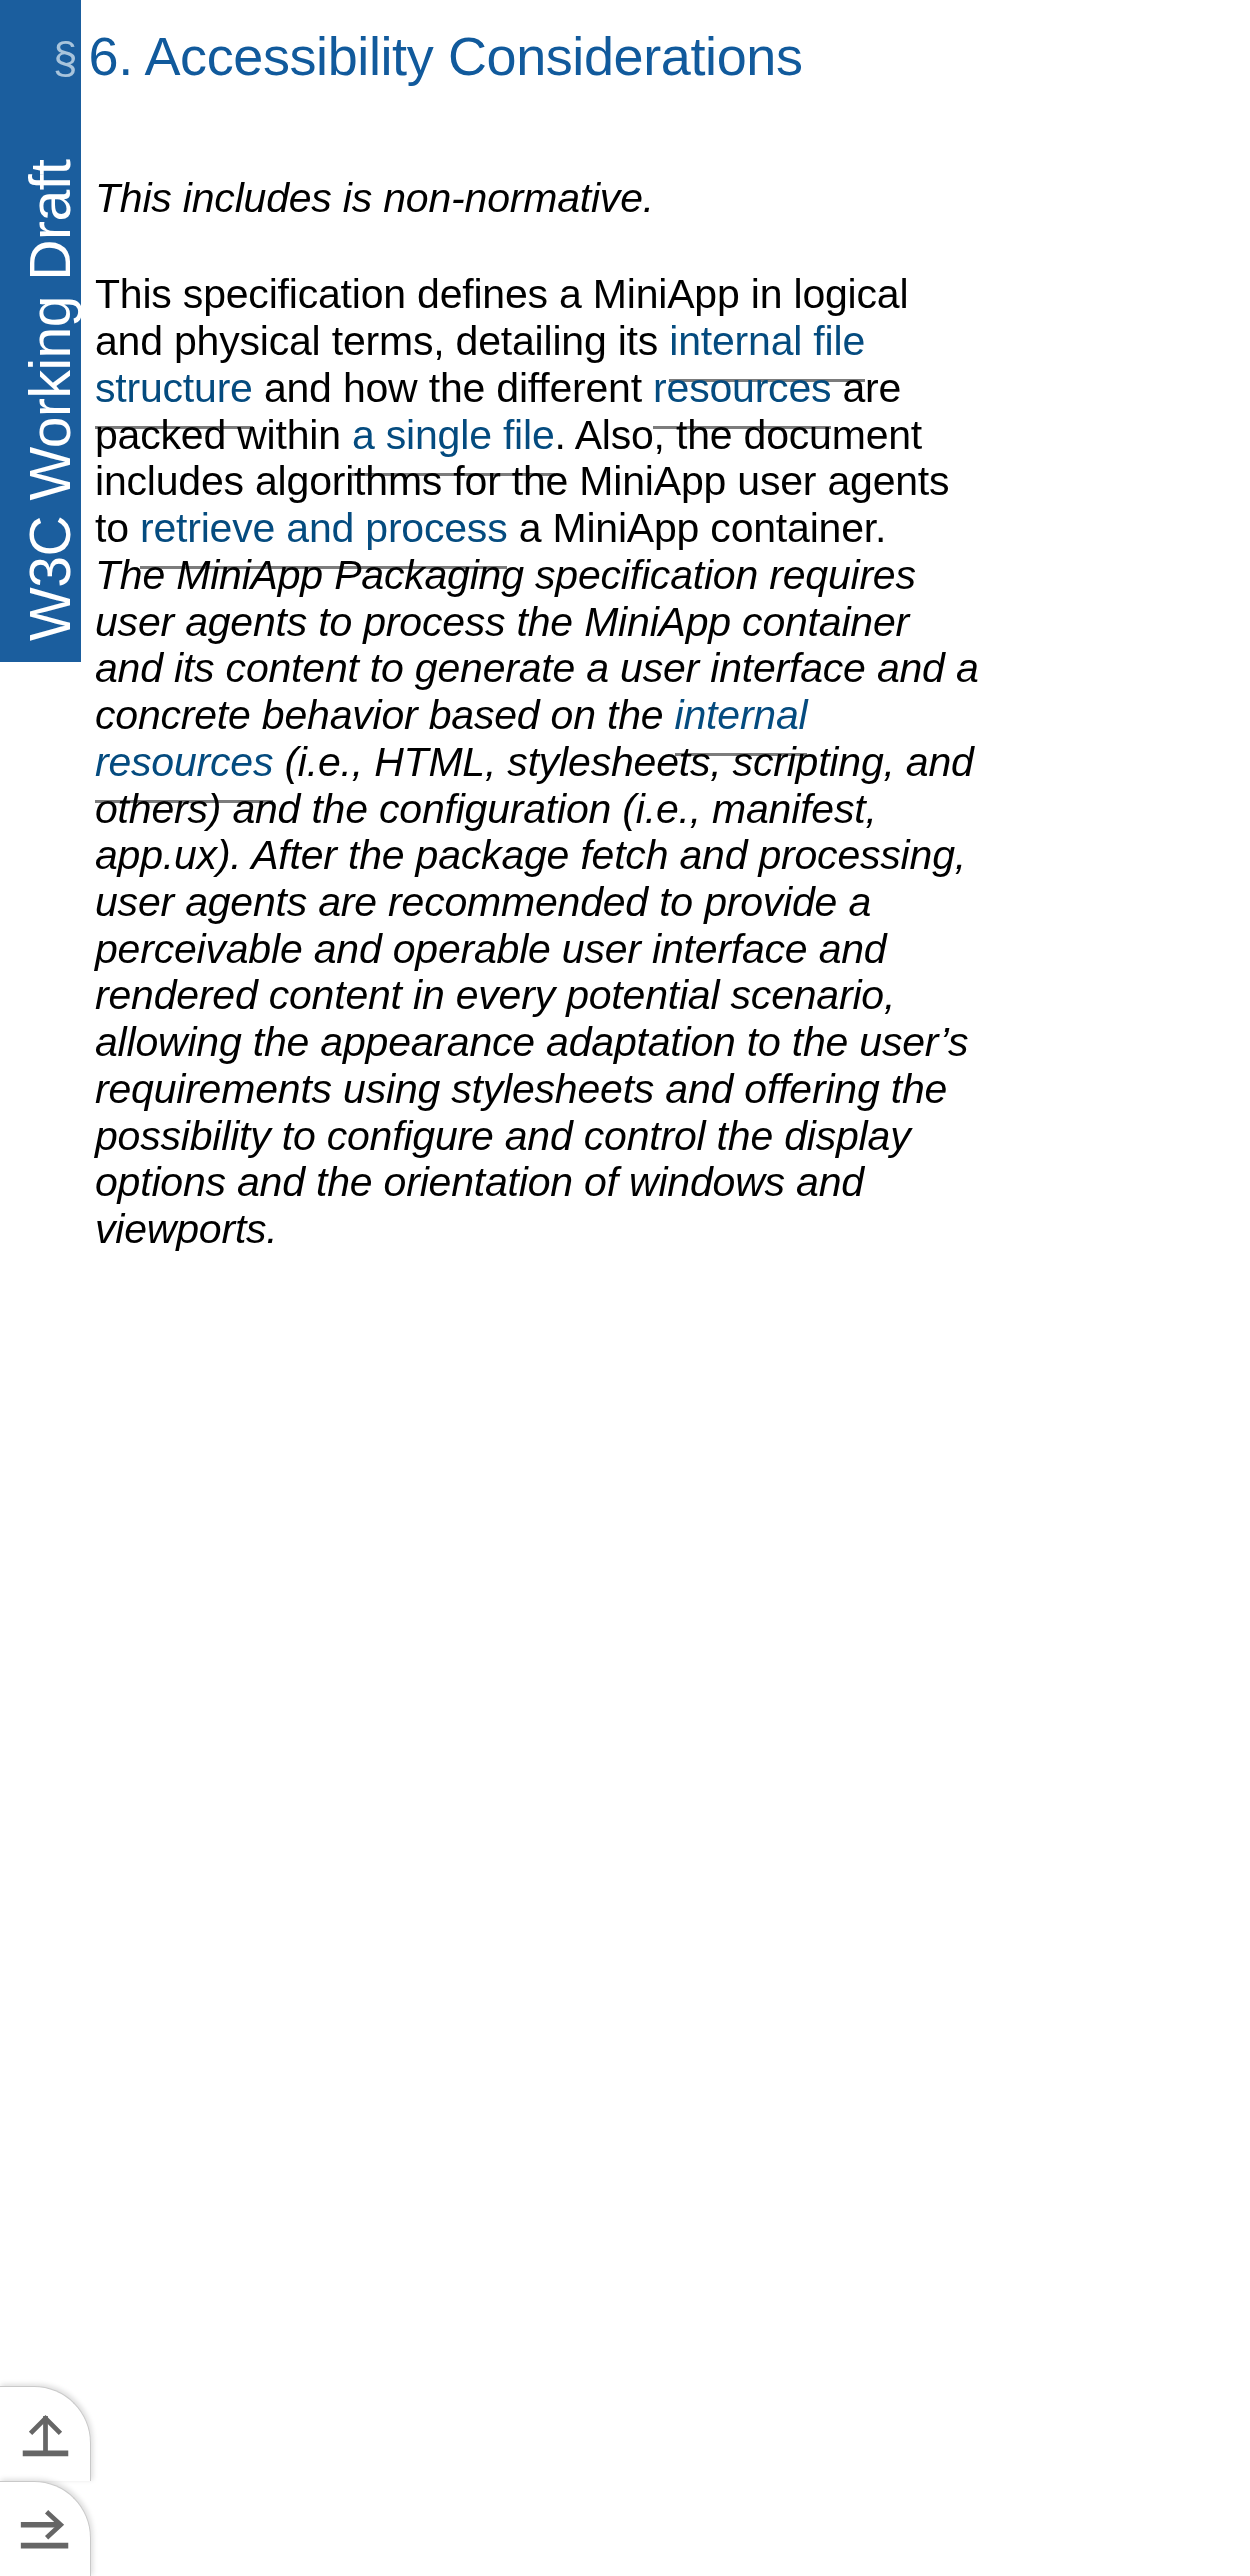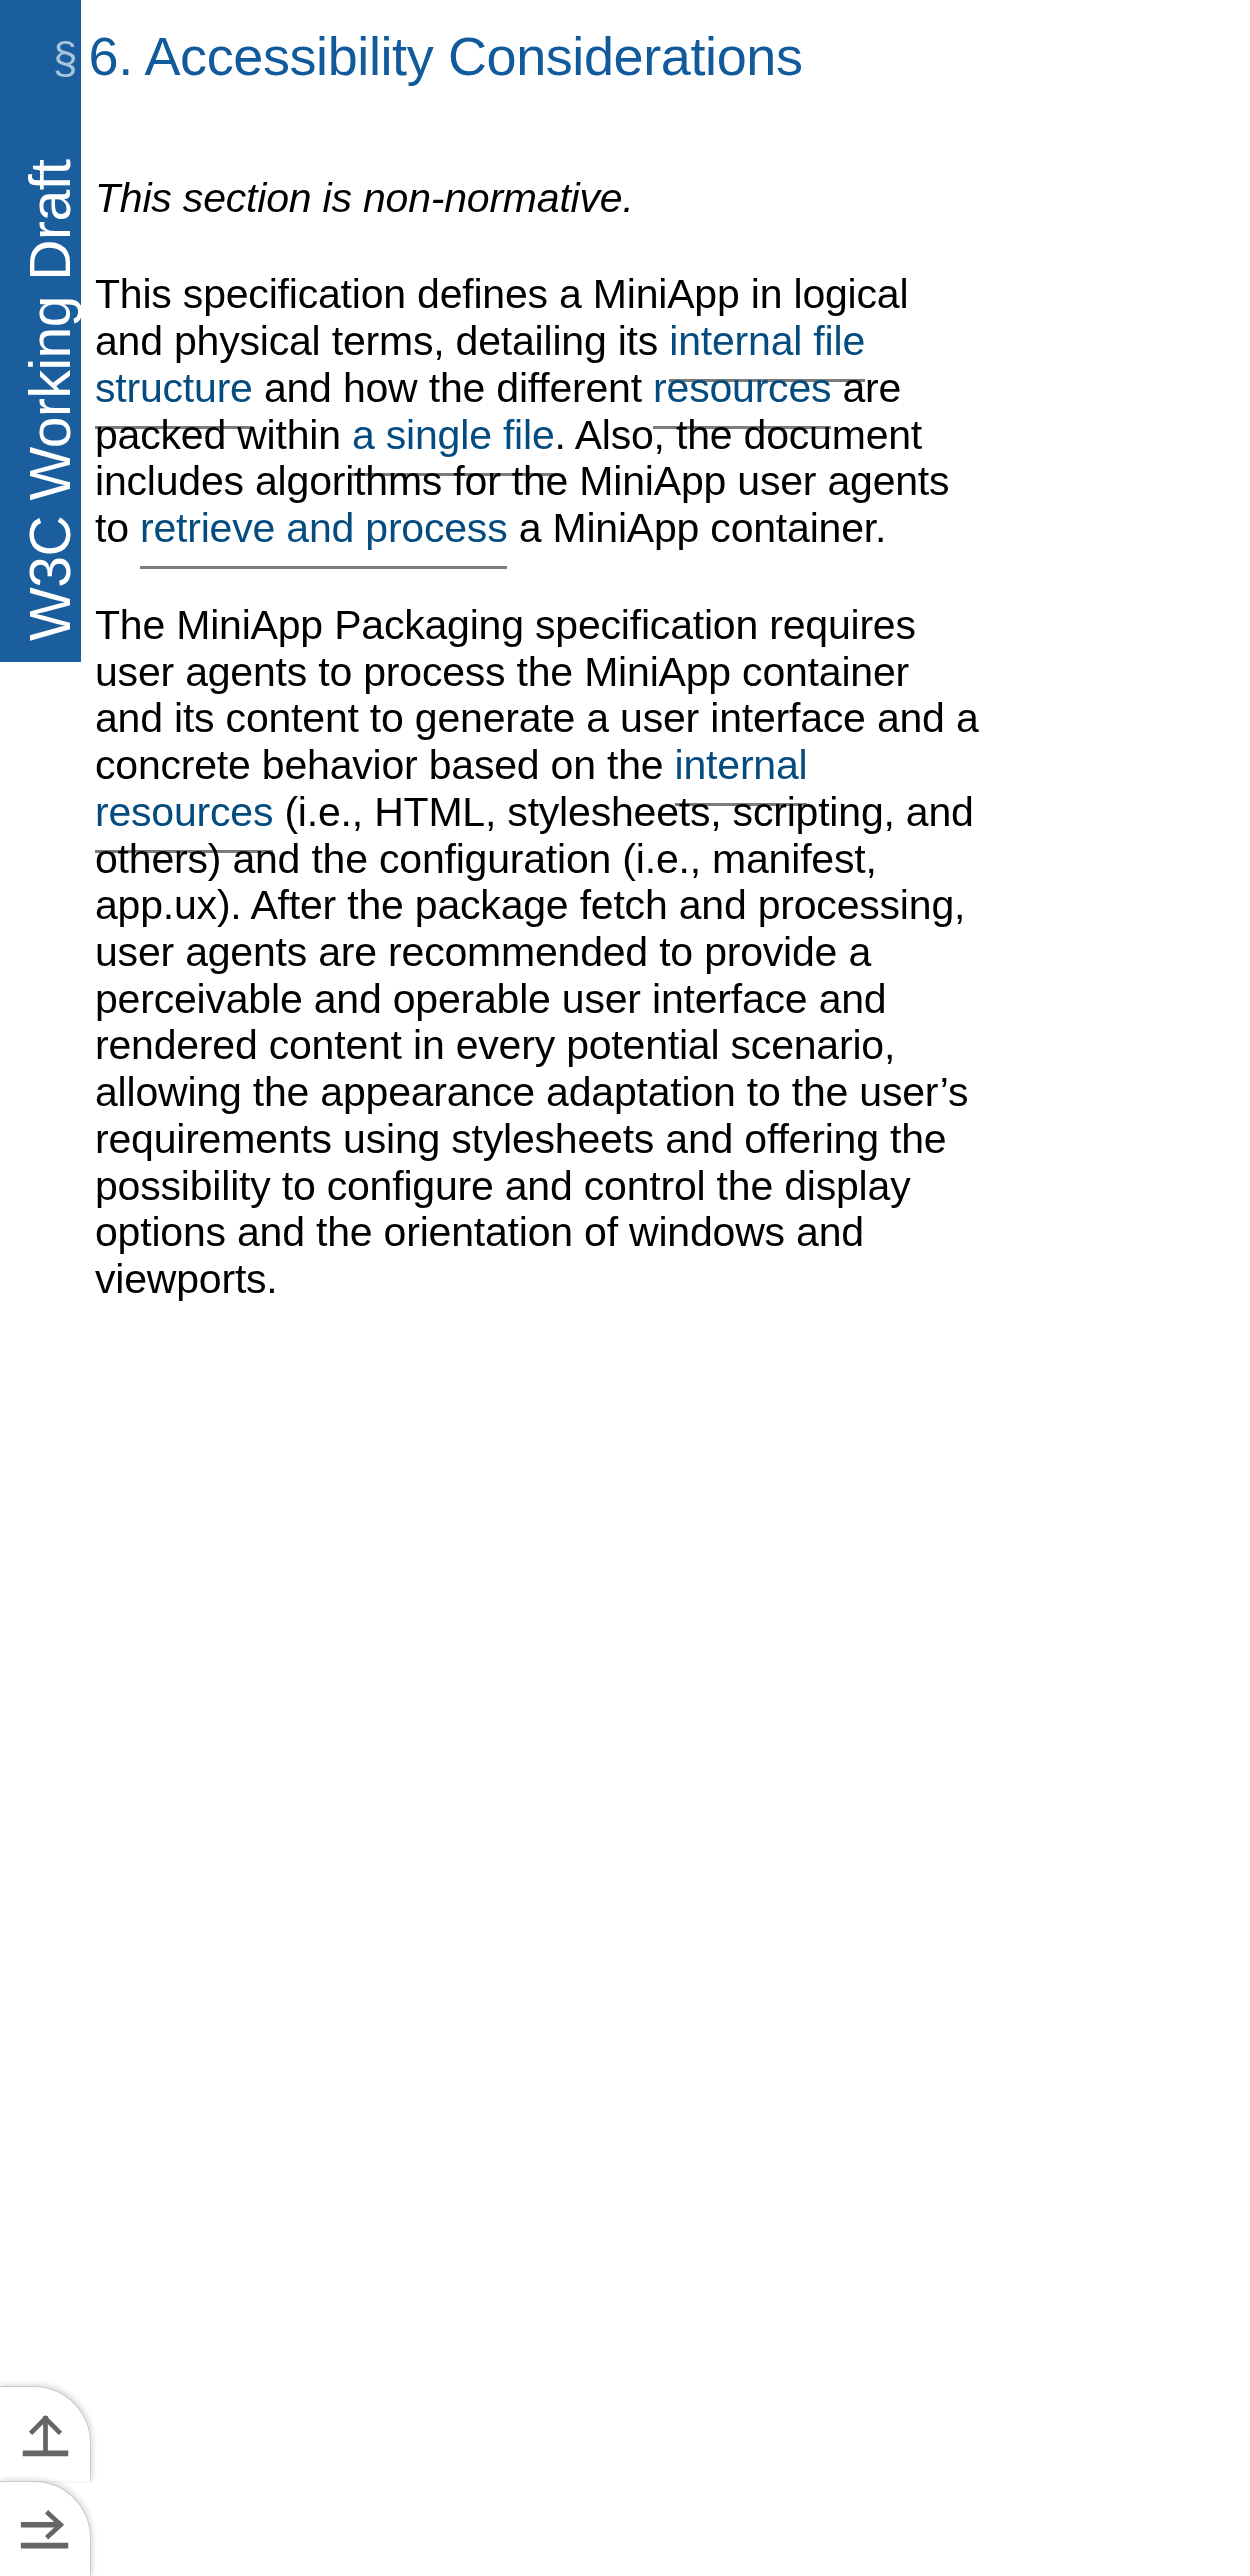--- a/index.html
+++ b/index.html
@@ -83,21 +83,21 @@
     letter-spacing: -0.2px;
   }
   #para-nonnormative {
     font-style: italic;
     margin-top: 86px;
   }
   #para-intro {
     margin-top: 50px;
   }
   #para-packaging {
-    margin-top: 50px;
+    font-style: italic;
   }
 
   a.doclink {
     color: #044b7f;
     text-decoration: none;
     border-bottom: 3.8px solid #7c7c7c;
     padding-bottom: 15px;
   }
 
   
@@ -133,21 +133,21 @@
 </div>
 
 <div id="main">
   <div class="content">
 
     <h2 id="section-heading">
       <a class="self-link" href="#">§</a><span>6. Accessibility Considerations</span>
     </h2>
 
     <p class="para" id="para-nonnormative">
-      <span>This section is non-normative.</span>
+      <span>This includes is non-normative.</span>
     </p>
 
     <p class="para" id="para-intro">
       <span>This specification defines a MiniApp in logical and physical terms, detailing its </span><a class="doclink" href="#">internal file structure</a><span> and how the different </span><a class="doclink" href="#">resources</a><span> are packed within </span><a class="doclink" href="#">a single file</a><span>. Also, the document includes algorithms for the MiniApp user agents to </span><a class="doclink" href="#">retrieve and process</a><span> a MiniApp container.</span>
     </p>
 
     <p class="para" id="para-packaging">
       <span>The MiniApp Packaging specification requires user agents to process the MiniApp container and its content to generate a user interface and a concrete behavior based on the </span><a class="doclink" href="#">internal resources</a><span> (i.e., HTML, stylesheets, scripting, and others) and the configuration (i.e., manifest, app.ux). After the package fetch and processing, user agents are recommended to provide a perceivable and operable user interface and rendered content in every potential scenario, allowing the appearance adaptation to the user’s requirements using stylesheets and offering the possibility to configure and control the display options and the orientation of windows and viewports.</span>
     </p>
 

